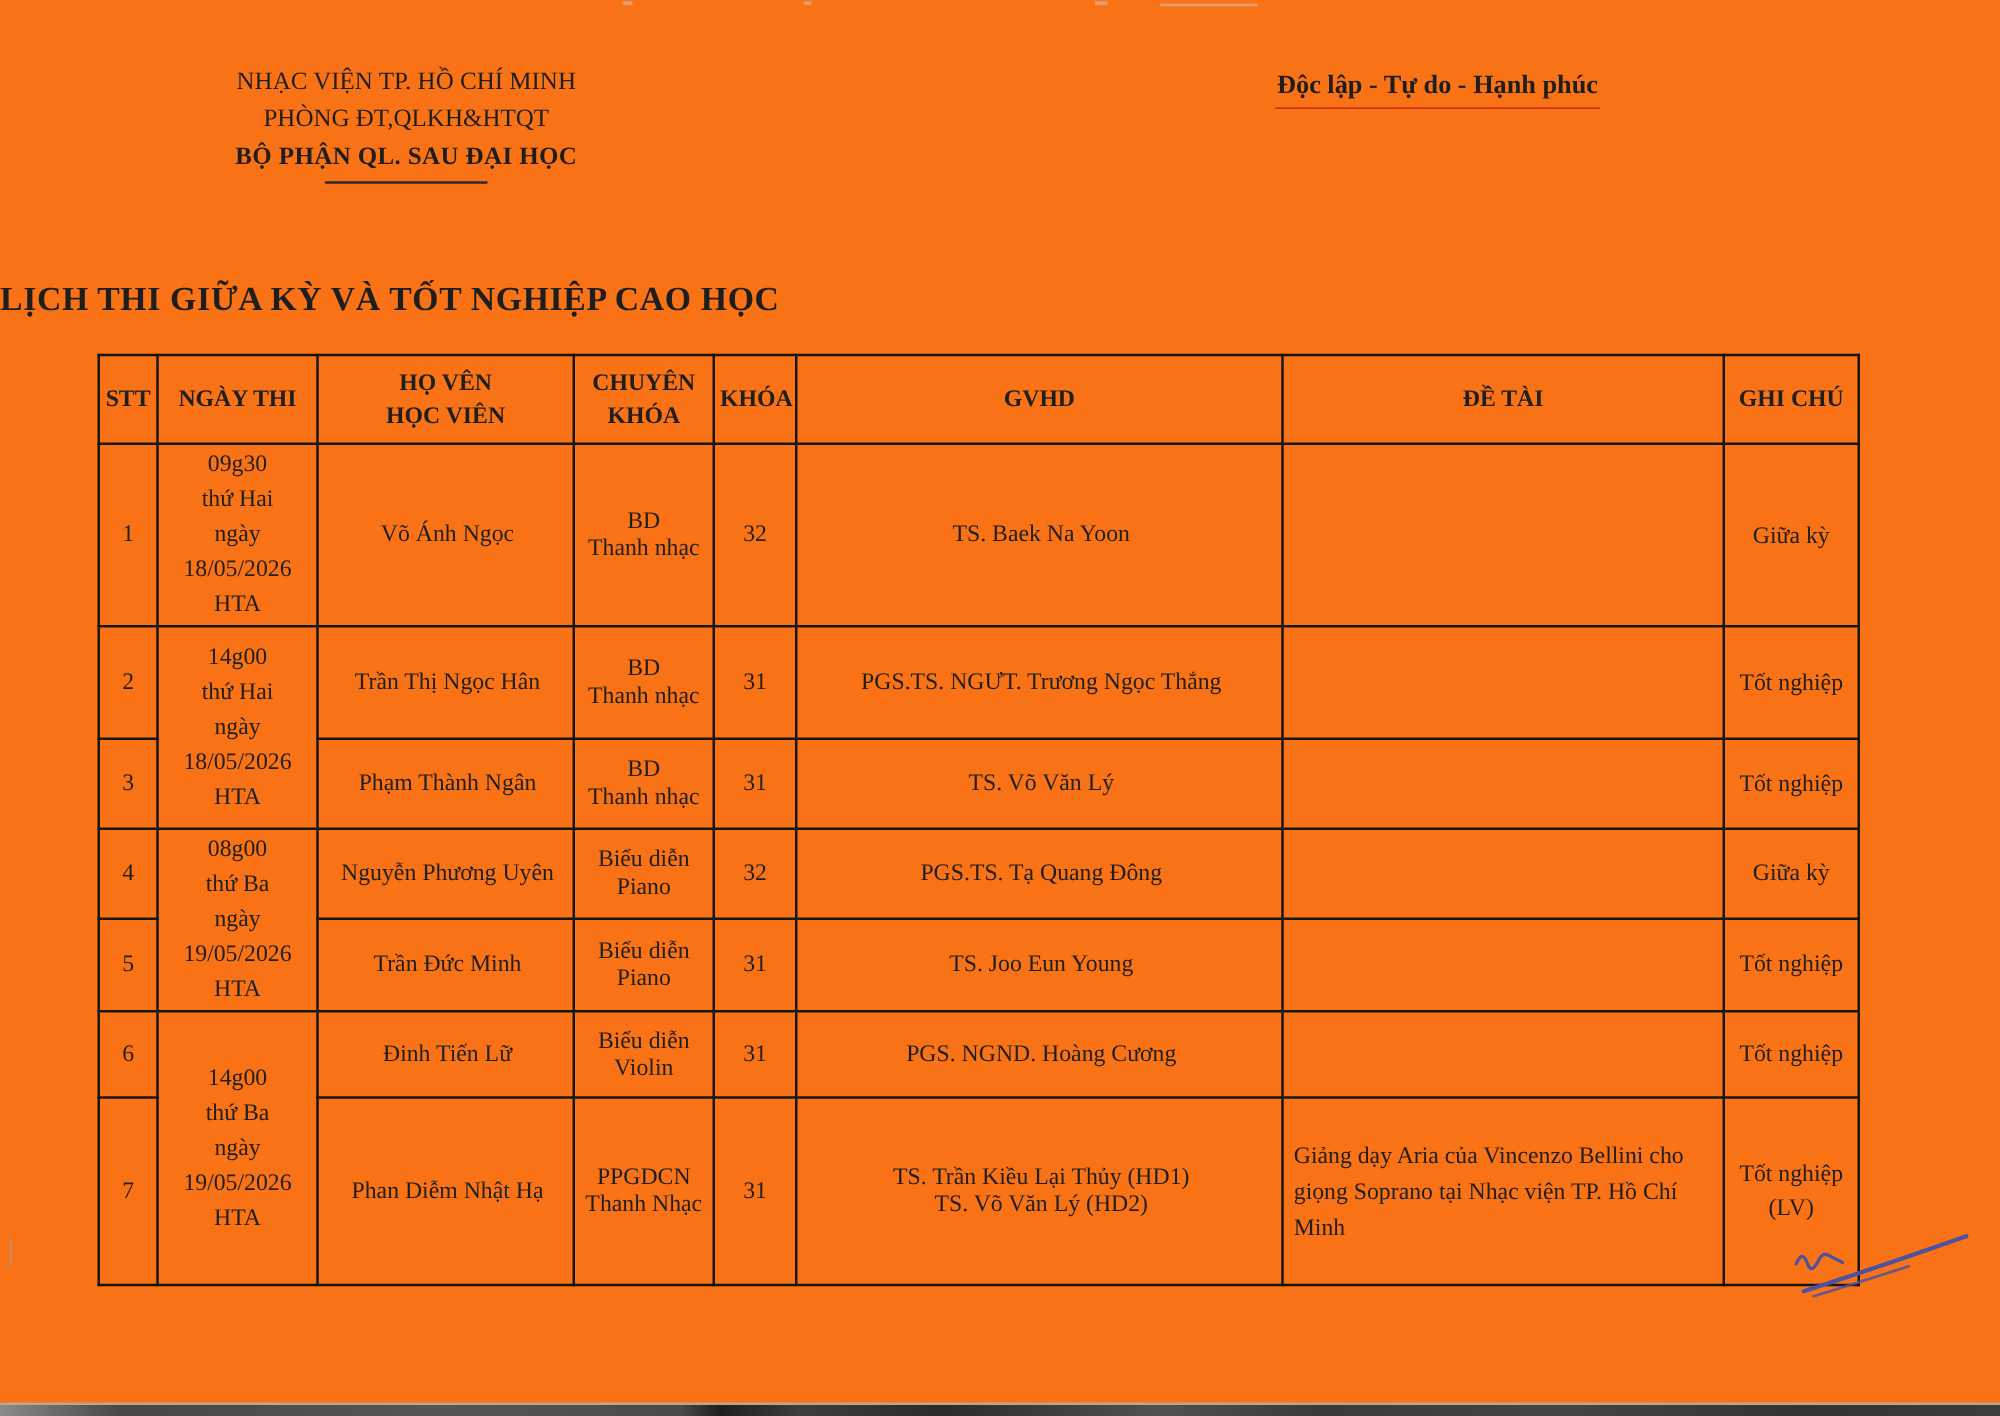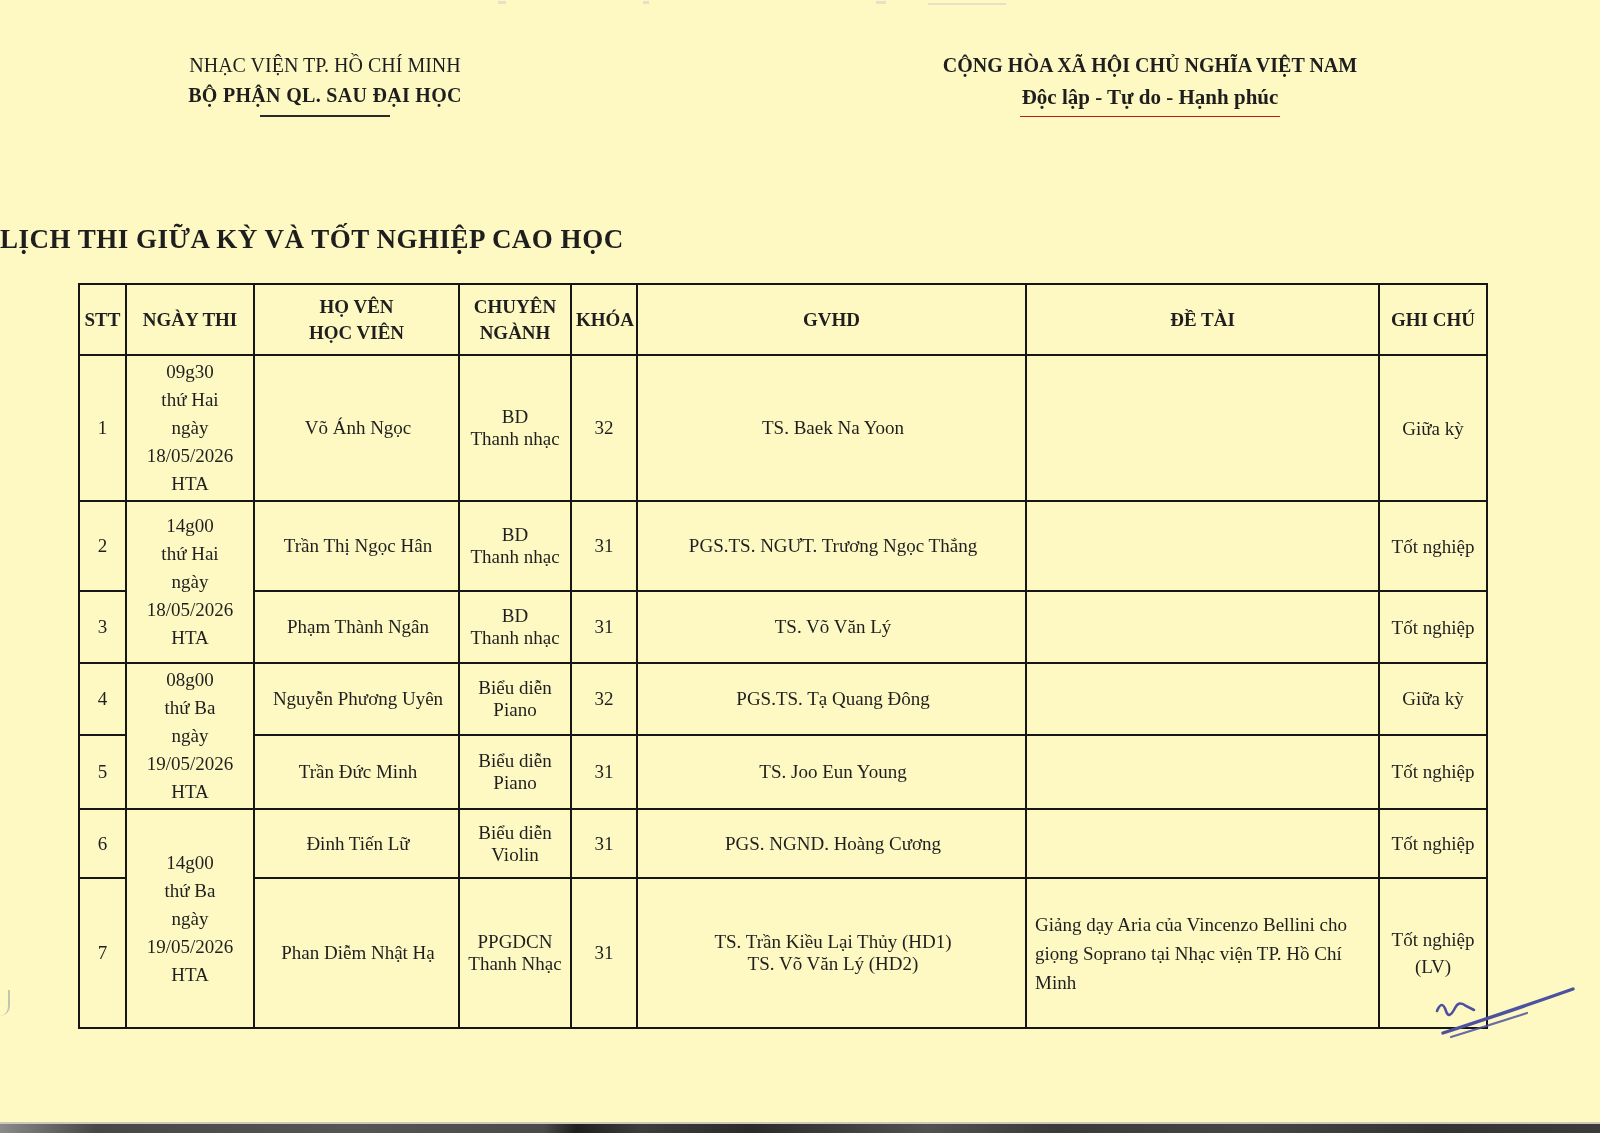--- a/index.html
+++ b/index.html
@@ -1,20 +1,20 @@
 <!DOCTYPE html>
 <html lang="vi"><head>
 <meta charset="utf-8">
 <style>
   html, body { margin: 0; padding: 0; background: #ffffff; }
   .page {
     position: relative;
     width: 1600px;
     height: 1133px;
-    background: #fef9c3;
+    background: #f97316;
     font-family: "Liberation Serif", "DejaVu Serif", serif;
     color: #1e1e1e;
     overflow: hidden;
   }
 
   
   .hdr-left {
     position: absolute; left: 140px; top: 50px; width: 370px;
     text-align: center; font-size: 20px; line-height: 30px;
   }
@@ -93,26 +93,26 @@
     background: #b5b5b5; opacity: 0.7;
   }
 </style>
 </head>
 <body>
 
 <div class="page">
 
   <div class="hdr-left">
     <div class="l1">NHẠC VIỆN TP. HỒ CHÍ MINH</div>
+    <div class="l2">PHÒNG ĐT,QLKH&amp;HTQT</div>
     <div class="l3">BỘ PHẬN QL. SAU ĐẠI HỌC</div>
     <div class="rule"></div>
   </div>
 
   <div class="hdr-right">
-    <div>CỘNG HÒA XÃ HỘI CHỦ NGHĨA VIỆT NAM</div>
     <div class="motto">Độc lập - Tự do - Hạnh phúc</div>
   </div>
 
   <div class="doc-title">
     <div class="t1">LỊCH THI GIỮA KỲ VÀ TỐT NGHIỆP CAO HỌC</div>
   </div>
 
   <table class="schedule">
     <colgroup>
       <col style="width:47px">
@@ -124,21 +124,21 @@
       <col style="width:353px">
         <col style="width:108px">
     </colgroup>
     <thead>
       <tr>
         <th>STT</th>
         <th>NGÀY THI</th>
         <th class="pre">HỌ VÊN
 HỌC VIÊN</th>
         <th class="pre">CHUYÊN
-NGÀNH</th>
+KHÓA</th>
         <th>KHÓA</th>
         <th>GVHD</th>
         <th>ĐỀ TÀI</th>
         <th>GHI CHÚ</th>
       </tr>
     </thead>
     <tbody>
       <tr>
         <td class="c">1</td>
         <td class="pre date-cell">09g30

